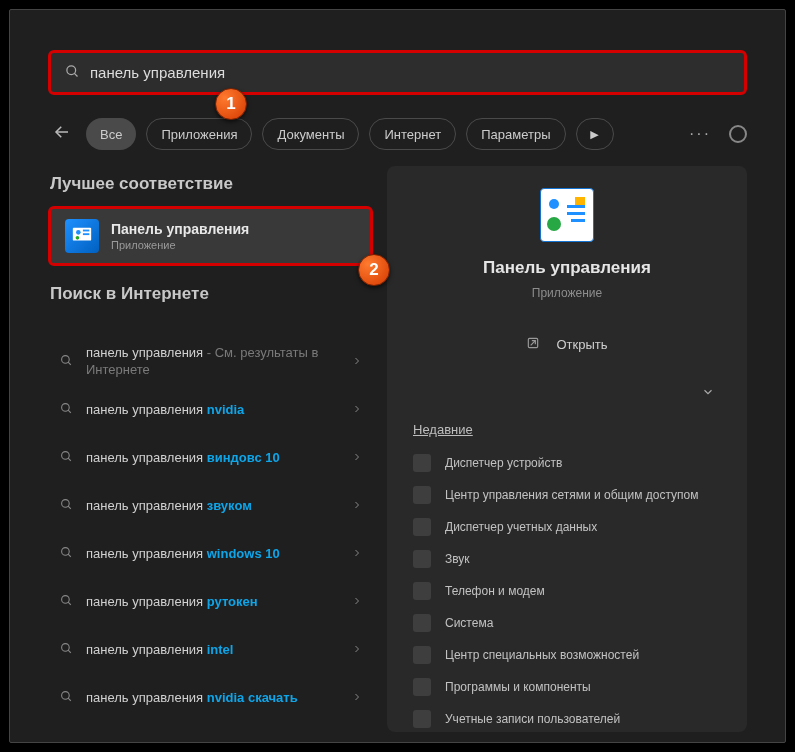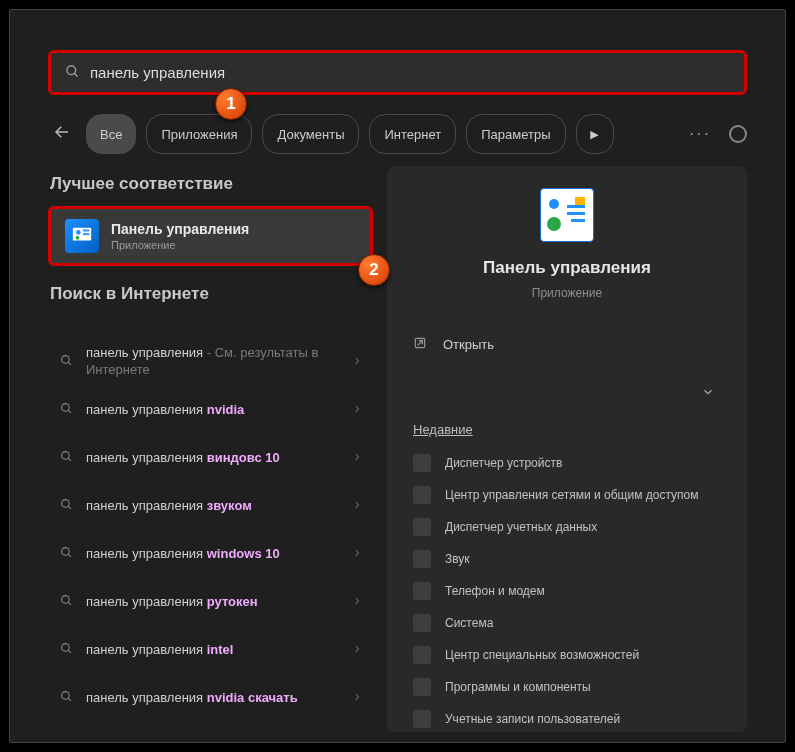--- a/index.html
+++ b/index.html
@@ -23,21 +23,21 @@
     border: 1px solid #7a2000; color: #fff; font-weight: bold; font-size: 17px;
     display:flex; align-items:center; justify-content:center; box-shadow: 0 2px 4px rgba(0,0,0,.6); z-index:20; }
   .c1 { left: 205px; top: 78px; }
   .c2 { left: 348px; top: 244px; }
 
   .filterrow {
     position:absolute; left:38px; right:38px; top:104px; height:40px;
     display:flex; align-items:center; gap:10px;
   }
   .backbtn { width:28px; text-align:center; color:#999; font-size:18px; cursor:pointer; }
-  .pill { height:40px; padding:0 14px; border-radius:16px; display:flex; align-items:center;
+  .pill { height:32px; padding:0 14px; border-radius:16px; display:flex; align-items:center;
     color:#ccc; font-size:13px; cursor:pointer; }
   .pill.sel { background:#4a4a4a; }
   .pill.out { border:1px solid #4a4a4a; }
   .playpill { width:38px; justify-content:center; font-size:11px; }
   .rightctl { margin-left:auto; display:flex; align-items:center; gap:18px; color:#aaa; }
   .dots { font-size:16px; letter-spacing:2px; cursor:pointer; }
   .circ { width:18px; height:18px; border:2px solid #888; border-radius:50%; cursor:pointer; }
 
   .content { position:absolute; left:38px; right:38px; top:156px; bottom:10px; display:flex; gap:14px; }
 
@@ -53,37 +53,37 @@
     background:linear-gradient(135deg,#1e90ff,#0060c0);
     display:flex; align-items:center; justify-content:center; font-size:18px; }
   .best-text .title { color:#e8e8e8; font-size:14px; font-weight:600; }
   .best-text .sub { color:#9a9a9a; font-size:11px; margin-top:2px; }
 
   .web-list { margin-top:22px; display:flex; flex-direction:column; }
   .web-item { height:48px; display:flex; align-items:center; gap:12px; padding:0 10px; cursor:pointer; border-radius:4px; }
   .web-item .mag { color:#888; font-size:13px; width:16px; text-align:center; }
   .web-item .txt { flex:1; color:#d0d0d0; font-size:13px; line-height:1.3; }
   .web-item .txt .dim { color:#7a7a7a; }
-  .web-item .txt b { font-weight:700; color:#f0abfc; }
+  .web-item .txt b { font-weight:700; color:#0ea5e9; }
   .web-item .chev { color:#888; font-size:14px; }
 
   .right { flex:1; background:#292929; border-radius:8px; padding:22px 26px 10px; display:flex; flex-direction:column; }
   .hero { display:flex; flex-direction:column; align-items:center; gap:10px; }
   .hero-icon { width:54px; height:54px; border-radius:4px; border:1px solid #1473d0;
     background:#fff; display:flex; align-items:center; justify-content:center; }
   .hero-icon-inner { width:40px; height:36px; position:relative; }
   .hero-icon-inner .p1 { position:absolute; left:2px; top:2px; width:10px; height:10px; background:#1e90ff; border-radius:50%; }
   .hero-icon-inner .p2 { position:absolute; left:0; bottom:2px; width:14px; height:14px; background:#28a745; border-radius:50%; }
   .hero-icon-inner .p3 { position:absolute; right:2px; top:0; width:10px; height:10px; background:#ffb400; }
   .hero-icon-inner .bar { position:absolute; right:2px; height:3px; background:#1e90ff; }
   .hero-title { color:#e5e5e5; font-size:17px; font-weight:600; margin-top:6px; }
   .hero-sub { color:#8d8d8d; font-size:12px; margin-top:-2px; }
 
   .divider { height:1px; background:#3c3c3c; margin:20px -2px 0; }
-  .open-row { display:flex; align-items:center; gap:14px; padding:16px 0 14px; color:#cfcfcf; font-size:13px; cursor:pointer; }
+  .open-row { display:flex; align-items:center; gap:14px; padding:16px 0 14px; color:#cfcfcf; font-size:13px; cursor:pointer;justify-content:center; }
   .open-row .ico { color:#888; font-size:14px; width:16px; }
   .expand { align-self:flex-end; color:#999; font-size:14px; padding:4px 6px; cursor:pointer; margin-top:-6px; margin-bottom:8px; }
 
   .recent-label { color:#bdbdbd; font-size:13px; margin:8px 0 10px;text-decoration:underline; }
   .recent-list { display:flex; flex-direction:column; }
   .recent-item { display:flex; align-items:center; gap:14px; padding:7px 0; color:#c2c2c2; font-size:12px; cursor:pointer; }
   .recent-item .ri { width:18px; height:18px; background:#3e3e3e; border-radius:3px; flex-shrink:0; }
 </style>
 </head>
 <body>

